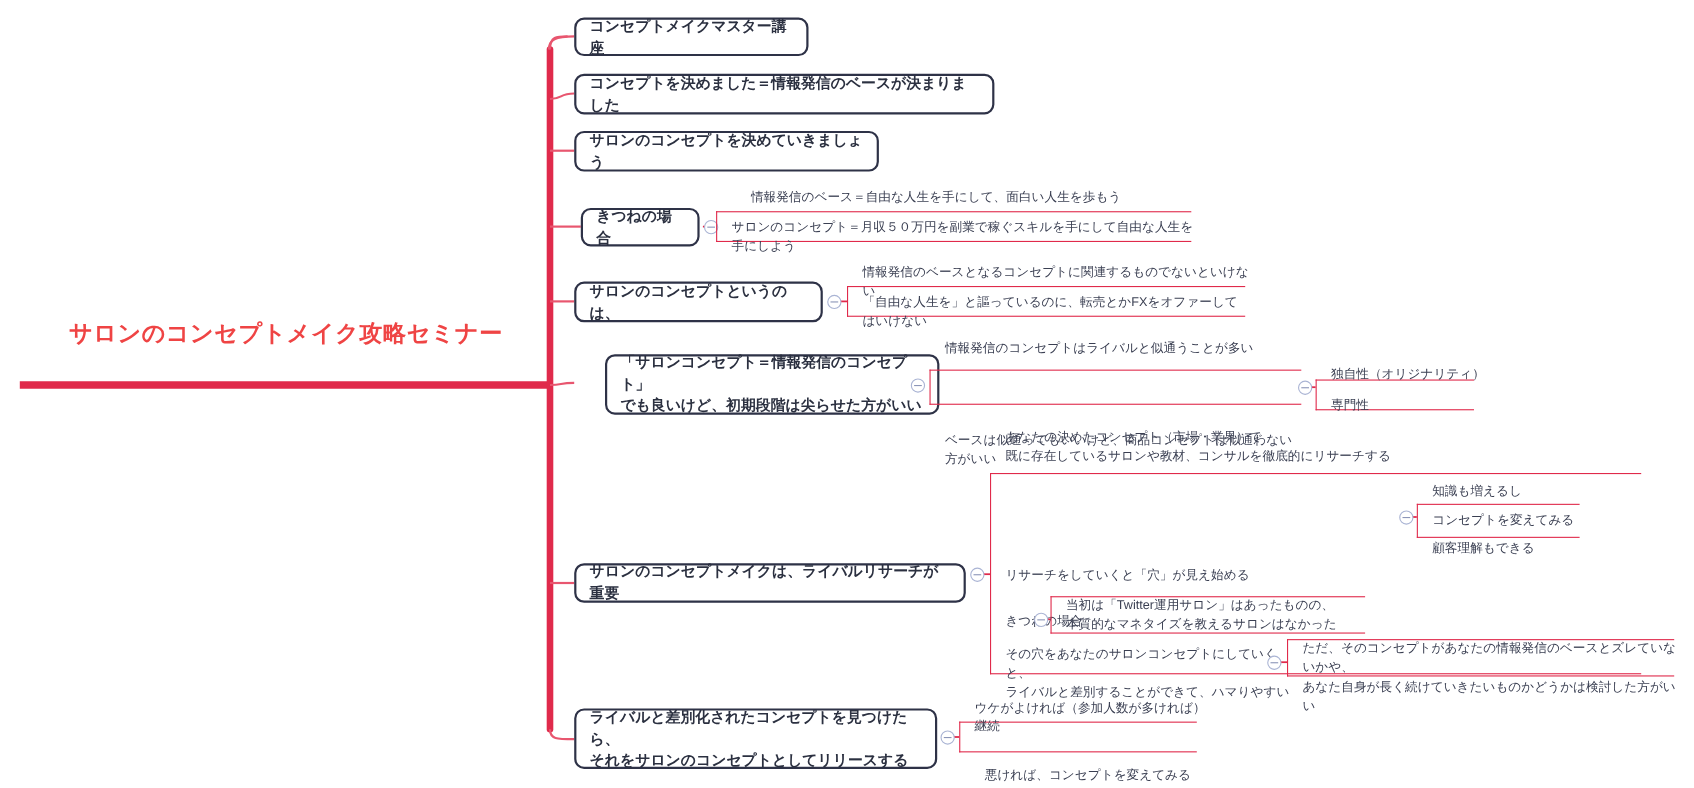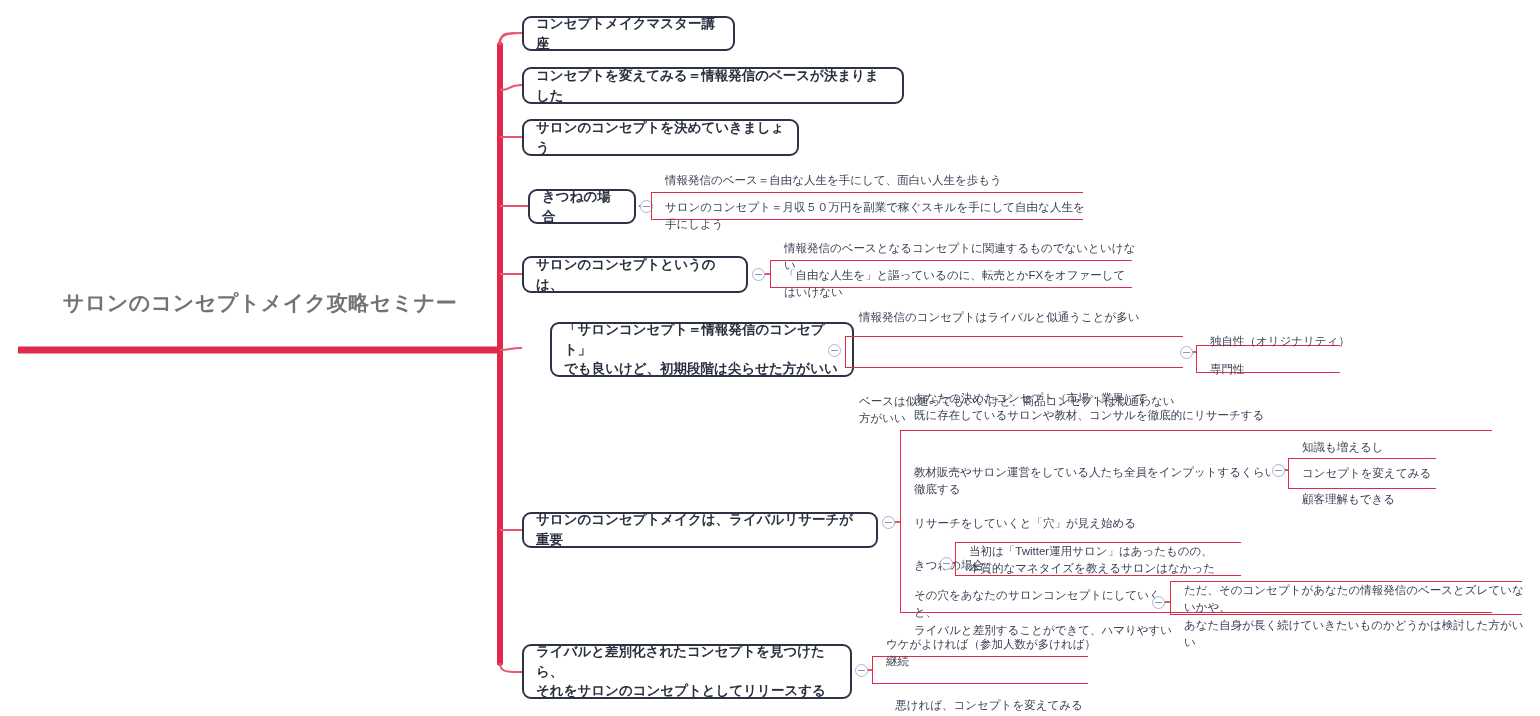--- a/index.html
+++ b/index.html
@@ -17,21 +17,21 @@
   #wires{position:absolute; left:0; top:0; width:1540px; height:716px; pointer-events:none;}
 
   
   .root-label{
     position:absolute;
     left:40px; top:289px;
     width:440px;
     text-align:center;
     font-size:21px;
     font-weight:bold;
-    color:#737373;
+    color:#ef4444;
     letter-spacing:0.5px;
     white-space:nowrap;
   }
 
   
   .node{
     position:absolute;
     box-sizing:border-box;
     border:2px solid #2e3247;
     border-radius:9px;
@@ -114,21 +114,21 @@
     <line x1="1277" y1="470" x2="1288" y2="470" stroke="#e02a4b" stroke-width="1.6"></line>
     <line x1="945" y1="563" x2="955" y2="563" stroke="#e02a4b" stroke-width="1.6"></line>
     <line x1="1158" y1="602" x2="1170" y2="602" stroke="#e02a4b" stroke-width="1.6"></line>
     <line x1="862" y1="670" x2="872" y2="670" stroke="#e02a4b" stroke-width="1.6"></line>
   </svg>
 
   <div class="root-label">サロンのコンセプトメイク攻略セミナー</div>
 
   <div class="node" style="left:522px; top:16px; width:213px; height:35px;">コンセプトメイクマスター講座</div>
 
-  <div class="node" style="left:522px; top:67px; width:382px; height:37px;">コンセプトを変えてみる＝情報発信のベースが決まりました</div>
+  <div class="node" style="left:522px; top:67px; width:382px; height:37px;">コンセプトを決めました＝情報発信のベースが決まりました</div>
 
   <div class="node" style="left:522px; top:119px; width:277px; height:37px;">サロンのコンセプトを決めていきましょう</div>
 
   <div class="node" style="left:528px; top:189px; width:108px; height:35px;">きつねの場合</div>
 
   <div class="node" style="left:522px; top:256px; width:226px; height:37px;">サロンのコンセプトというのは、</div>
 
   <div class="node" style="left:522px; top:322px; width:304px; height:55px;margin-left:28px;">「サロンコンセプト＝情報発信のコンセプト」
 でも良いけど、初期段階は尖らせた方がいい</div>
 
@@ -137,41 +137,40 @@
   <div class="node" style="left:522px; top:644px; width:330px; height:55px;padding-left:12px;">ライバルと差別化されたコンセプトを見つけたら、
 それをサロンのコンセプトとしてリリースする</div>
 
   <div class="toggle" style="left:640px; top:200px;"></div>
   <div class="toggle" style="left:752px; top:268px;"></div>
   <div class="toggle" style="left:828px; top:344px;"></div>
   <div class="toggle" style="left:882px; top:516px;"></div>
   <div class="toggle" style="left:855px; top:664px;"></div>
 
   <div class="bracket" style="left:651px; top:192px; width:432px; height:28px;"></div>
-  <div class="leaf" style="left:655px; top:170px; width:440px;">情報発信のベース＝自由な人生を手にして、面白い人生を歩もう</div>
+  <div class="leaf" style="left:626px; top:170px; width:440px;text-align:center;">情報発信のベース＝自由な人生を手にして、面白い人生を歩もう</div>
   <div class="leaf" style="left:655px; top:197px; width:432px;">サロンのコンセプト＝月収５０万円を副業で稼ぐスキルを手にして自由な人生を手にしよう</div>
 
   <div class="bracket" style="left:770px; top:260px; width:362px; height:28px;"></div>
   <div class="leaf" style="left:774px; top:238px; width:370px;">情報発信のベースとなるコンセプトに関連するものでないといけない</div>
   <div class="leaf" style="left:774px; top:265px; width:362px;">「自由な人生を」と謳っているのに、転売とかFXをオファーしてはいけない</div>
 
   <div class="bracket" style="left:845px; top:336px; width:338px; height:32px;"></div>
   <div class="leaf" style="left:849px; top:307px; width:350px;">情報発信のコンセプトはライバルと似通うことが多い</div>
   <div class="leaf" style="left:849px; top:343px; width:330px;margin-top:48px;">ベースは似通ってもいいけど、商品コンセプトは似通わない方がいい</div>
   <div class="toggle" style="left:1180px; top:346px;"></div>
   <div class="bracket" style="left:1196px; top:345px; width:144px; height:28px;"></div>
   <div class="leaf" style="left:1200px; top:331px; width:160px;">独自性（オリジナリティ）</div>
   <div class="leaf" style="left:1200px; top:359px; width:125px;">専門性</div>
 
   <div class="bracket" style="left:900px; top:430px; width:592px; height:183px;"></div>
 
   <div class="leaf" style="left:904px; top:388px; width:600px;">あなたの決めたコンセプト（市場・業界）で
 既に存在しているサロンや教材、コンサルを徹底的にリサーチする</div>
 
-  <div class="leaf" style="left:904px; top:462px; width:380px;">教材販売やサロン運営をしている人たち全員をインプットするくらい徹底する</div>
   <div class="toggle" style="left:1272px; top:464px;"></div>
   <div class="bracket" style="left:1288px; top:458px; width:148px; height:31px;"></div>
   <div class="leaf" style="left:1292px; top:437px; width:160px;">知識も増えるし</div>
   <div class="leaf" style="left:1292px; top:463px; width:148px;">コンセプトを変えてみる</div>
   <div class="leaf" style="left:1292px; top:489px; width:148px;">顧客理解もできる</div>
 
   <div class="leaf" style="left:904px; top:513px; width:330px;">リサーチをしていくと「穴」が見え始める</div>
 
   <div class="leaf" style="left:904px; top:555px; width:90px;">きつねの場合</div>
   <div class="toggle" style="left:940px; top:557px;"></div>

